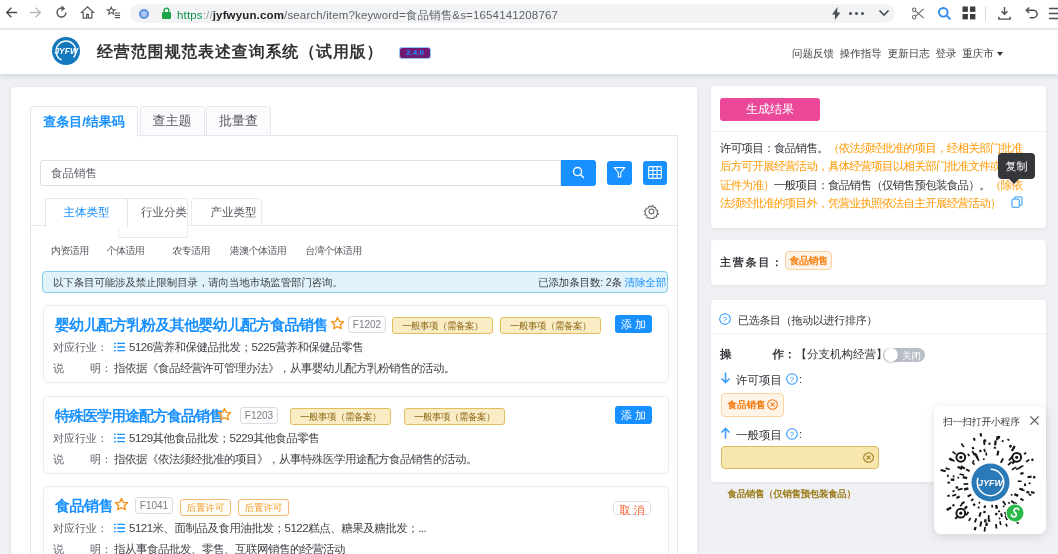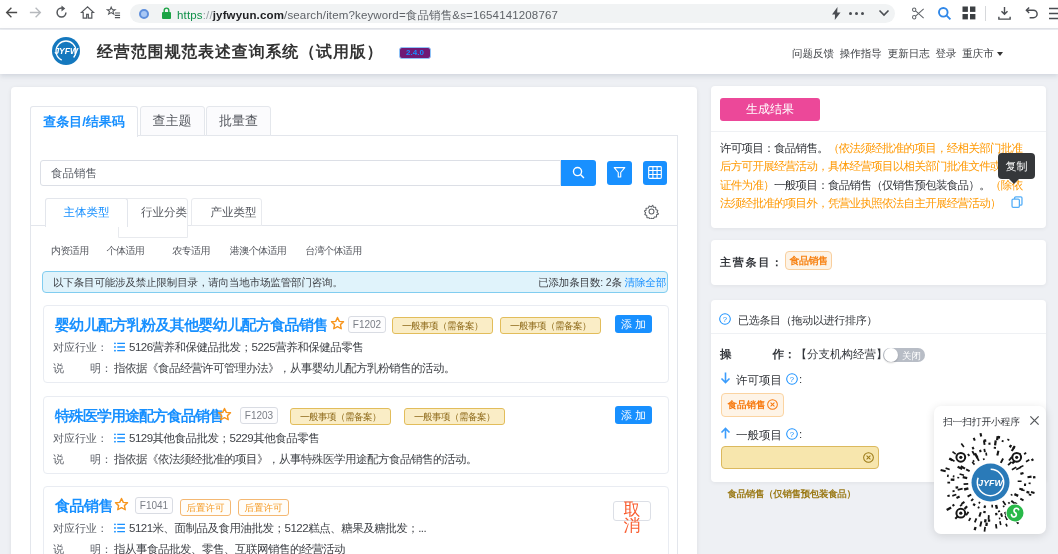--- a/index.html
+++ b/index.html
@@ -177,21 +177,21 @@
 <div class="abs" style="left:53px;top:452px;font-size:11px;color:#5a5e66;letter-spacing:-0.05px;">说<span style="display:inline-block;width:26px;"></span>明：</div>
 <div class="abs" style="left:114px;top:452px;font-size:11.5px;color:#3e4146;letter-spacing:-0.5px;">指依据《依法须经批准的项目》，从事特殊医学用途配方食品销售的活动。</div>
 <div class="abs" style="left:42.5px;top:486px;width:626px;height:78px;border:1px solid #e9ecf2;border-radius:4px;background:#fff;"></div>
 <div class="abs" style="left:55px;top:497px;font-size:15px;font-weight:bold;color:#1890ff;letter-spacing:-0.5px;">食品销售</div>
 <svg class="abs" style="left:114px;top:497px" width="15" height="15" viewBox="0 0 16 16">
     <path d="M8 1.6 9.9 5.7l4.5.5-3.3 3 .9 4.4L8 11.4l-4 2.2.9-4.4-3.3-3 4.5-.5z" fill="none" stroke="#f7951d" stroke-width="1.5" stroke-linejoin="round"></path>
   </svg>
 <div class="abs" style="left:135px;top:497px;width:38px;height:17px;background:#fdfdfe;border:1px solid #d9dce3;border-radius:3px;font-size:10px;color:#7a7e86;text-align:center;line-height:15px;">F1041</div>
 <div class="abs" style="left:180px;top:498.5px;width:51px;height:17px;background:#fffdf9;border:1px solid #f4b873;border-radius:3px;font-size:9.5px;color:#f59a23;text-align:center;line-height:15px;">后置许可</div>
 <div class="abs" style="left:238px;top:498.5px;width:51px;height:17px;background:#fffdf9;border:1px solid #f4b873;border-radius:3px;font-size:9.5px;color:#f59a23;text-align:center;line-height:15px;">后置许可</div>
-<div class="abs" style="left:613px;top:501px;width:38px;height:20px;background:#fff;border:1px solid #dcdfe6;border-radius:3px;font-size:17px;color:#f95d30;text-align:center;line-height:16px;">取 消</div>
+<div class="abs" style="left:613px;top:501px;width:38px;height:14px;background:#fff;border:1px solid #dcdfe6;border-radius:3px;font-size:11px;color:#f95d30;text-align:center;line-height:16px;">取 消</div>
 <div class="abs" style="left:53px;top:521px;font-size:11px;color:#5a5e66;letter-spacing:-0.05px;">对应行业：</div>
 <svg class="abs" style="left:114px;top:523px" width="11" height="10" viewBox="0 0 12 11">
     <circle cx="1" cy="1.5" r="1" fill="#1890ff"></circle>
     <circle cx="1" cy="5.5" r="1" fill="#1890ff"></circle>
     <circle cx="1" cy="9.5" r="1" fill="#1890ff"></circle>
     <path d="M3.5 1.5H12M3.5 5.5H12M3.5 9.5H12" stroke="#1890ff" stroke-width="1.6"></path>
   </svg>
 <div class="abs" style="left:129px;top:521px;font-size:11.5px;color:#3e4146;letter-spacing:-0.5px;">5121米、面制品及食用油批发；5122糕点、糖果及糖批发；...</div>
 <div class="abs" style="left:53px;top:542px;font-size:11px;color:#5a5e66;letter-spacing:-0.05px;">说<span style="display:inline-block;width:26px;"></span>明：</div>
 <div class="abs" style="left:114px;top:542px;font-size:11.5px;color:#3e4146;letter-spacing:-0.5px;">指从事食品批发、零售、互联网销售的经营活动</div>

